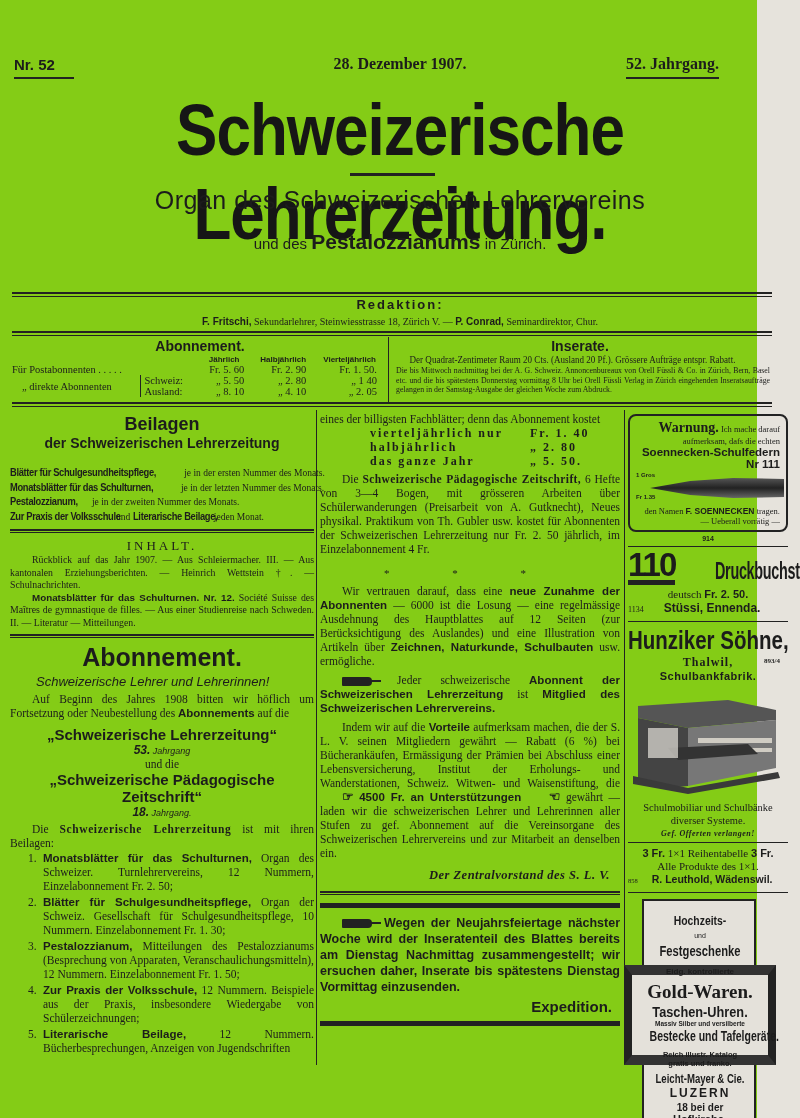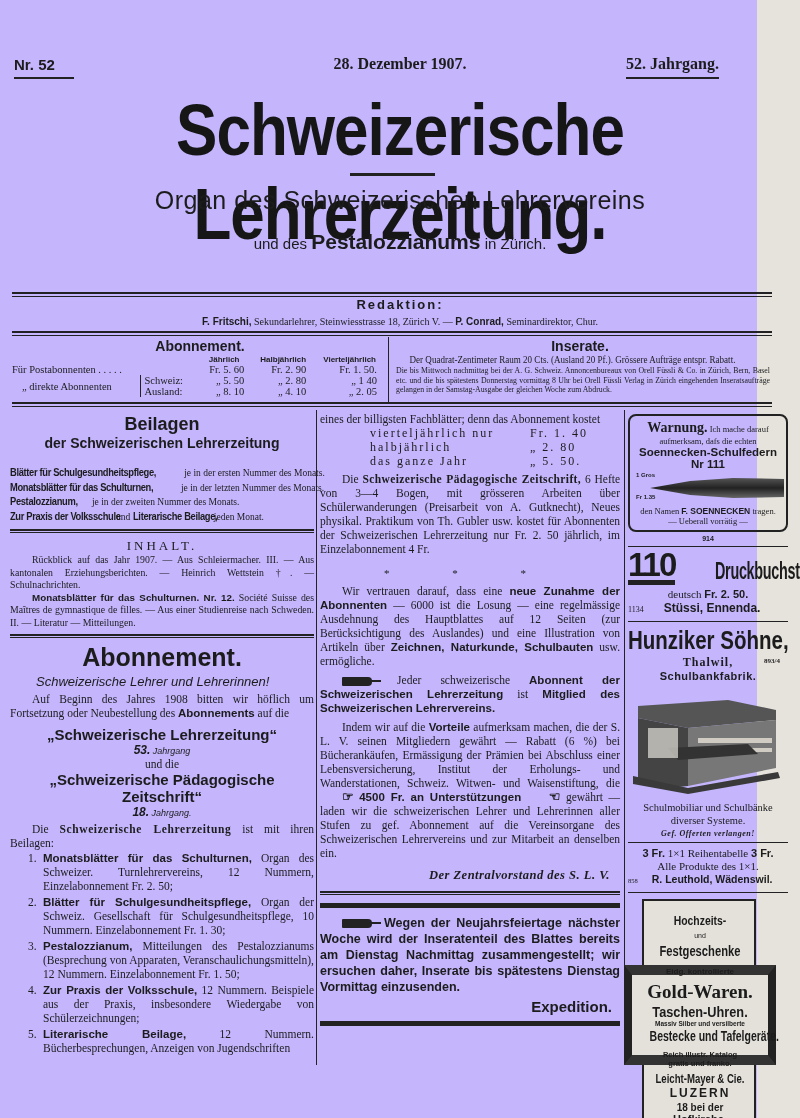--- a/index.html
+++ b/index.html
@@ -1,17 +1,17 @@
 <!DOCTYPE html>
 <html><head>
 <meta charset="utf-8">
 <style>
   * { box-sizing: border-box; margin: 0; padding: 0; }
   body { width: 800px; height: 1118px; background: #e6e3dc; color: #1c1c1c; font-family: "DejaVu Serif", serif; overflow: hidden; position: relative; }
-  .page { position: absolute; left: 0; top: 0; width: 757px; height: 1118px; background: #c4b5fd; padding-left: 34px; }
+  .page { position: absolute; left: 0; top: 0; width: 757px; height: 1118px; background: #84cc16; padding-left: 34px; }
   .sans { font-family: "Liberation Sans", sans-serif; }
   .abs { position: absolute; }
 
   
   .nr { left: 14px; top: 56px; font: bold 15px "Liberation Sans", sans-serif; border-bottom: 2px solid #222; padding-bottom: 4px; width: 60px; }
   .date { left: 0; width: 800px; top: 55px; text-align: center; font: bold 16px "Liberation Serif", serif; }
   .jg { right: 38px; top: 55px; font: bold 16px "Liberation Serif", serif; border-bottom: 2px solid #222; padding-bottom: 4px; }
   .title { left: 0; width: 800px; top: 88px; text-align: center; font: bold 62px "Liberation Sans Narrow","Liberation Sans", sans-serif; letter-spacing: -1px; transform: scaleY(1.18); transform-origin: top center; color: #161616; }
   .titlerule { left: 350px; top: 173px; width: 85px; border-top: 3px solid #222; }
   .organ { left: 0; width: 800px; top: 186px; text-align: center; font: 25px "Liberation Sans", sans-serif; letter-spacing: 0.5px; }
@@ -60,34 +60,34 @@
   .ind { text-indent: 22px; }
   .ctr { text-align: center; }
   .slz { font: bold 15px "Liberation Sans", sans-serif; text-align: center; margin-top: 6px; }
   .jg2 { font: italic 9px "Liberation Sans", sans-serif; text-align: center; }
   .jg2 b { font-size: 12px; font-style: italic; }
   .lb { font-family: "Liberation Sans", sans-serif; font-weight: bold; }
   ol.beil { list-style: none; padding-left: 0; margin-top: 1px; }
   ol.beil li { position: relative; padding-left: 33px; text-align: justify; margin-bottom: 2px; }
   ol.beil li .n { position: absolute; left: 18px; top: 0; }
 
-  .prices { padding-left: 50px; letter-spacing: 2px; line-height: 14px; font-size: 12px; }
+  .prices { padding-left: 50px; letter-spacing: 2px; line-height: 14px; font-size: 12px; font-weight: bold; }
   .prices div { display: flex; }
   .prices .l { width: 160px; }
   .stars { text-align: center; margin: 10px 0 4px; letter-spacing: 30px; font-size: 11px; }
   .hand { display: inline-block; width: 30px; height: 9px; background: #222; border-radius: 1px 4px 4px 1px; vertical-align: middle; margin-right: 6px; position: relative; }
   .hand::after { content: ""; position: absolute; right: -9px; top: 3px; width: 10px; height: 2px; background: #222; }
   .handi { display: inline-block; font-size: 13px; font-weight: bold; }
   .zentr { font: bold italic 12.5px "Liberation Serif", serif; text-align: right; padding-right: 10px; margin-top: 8px; letter-spacing: 0.5px; }
   .box-note { border-top: 5px solid #222; border-bottom: 5px solid #222; margin-top: 8px; padding: 7px 0 6px; font: bold 12.5px "Liberation Sans", sans-serif; line-height: 16px; }
   .box-note p { text-align: justify; }
   .exped { text-align: right; font: bold 15px "Liberation Sans", sans-serif; padding-right: 8px; margin-top: 3px; }
 
   
-  .warn { border: 2px solid #222; border-radius: 8px; padding: 4px 6px; margin-top: 4px; font-size: 8.5px; line-height: 10px; text-align: center; }
+  .warn { border: 2px solid #222; border-radius: 8px; padding: 4px 6px; margin-top: 4px; font-size: 8.5px; line-height: 10px; text-align: right; }
   .warn .w { font: bold 14px "Liberation Serif", serif; }
   .warn .sc { font: bold 11.5px "Liberation Sans", sans-serif; }
   .pen { position: relative; height: 32px; margin: 2px 0; }
   .pen .shape { position: absolute; left: 14px; top: 6px; width: 134px; height: 20px; background: linear-gradient(#555, #222 50%, #666); clip-path: polygon(0 50%, 30% 15%, 62% 0, 100% 5%, 100% 95%, 62% 100%, 30% 85%); }
   .pen .g { position: absolute; left: 0; top: 0; font: bold 6px "Liberation Sans", sans-serif; }
   .pen .p { position: absolute; left: 0; top: 22px; font: bold 6px "Liberation Sans", sans-serif; }
   .adnum { text-align: center; font: bold 7px "Liberation Sans", sans-serif; margin: 3px 0; }
   .rule1 { border-top: 1.5px solid #222; margin: 4px 0; }
   .druck { display: flex; align-items: flex-end; gap: 36px; }
   .druck .big { font: 900 33px "Liberation Sans", sans-serif; line-height: 28px; letter-spacing: -2px; border-bottom: 5px solid #222; padding-bottom: 1px; }

